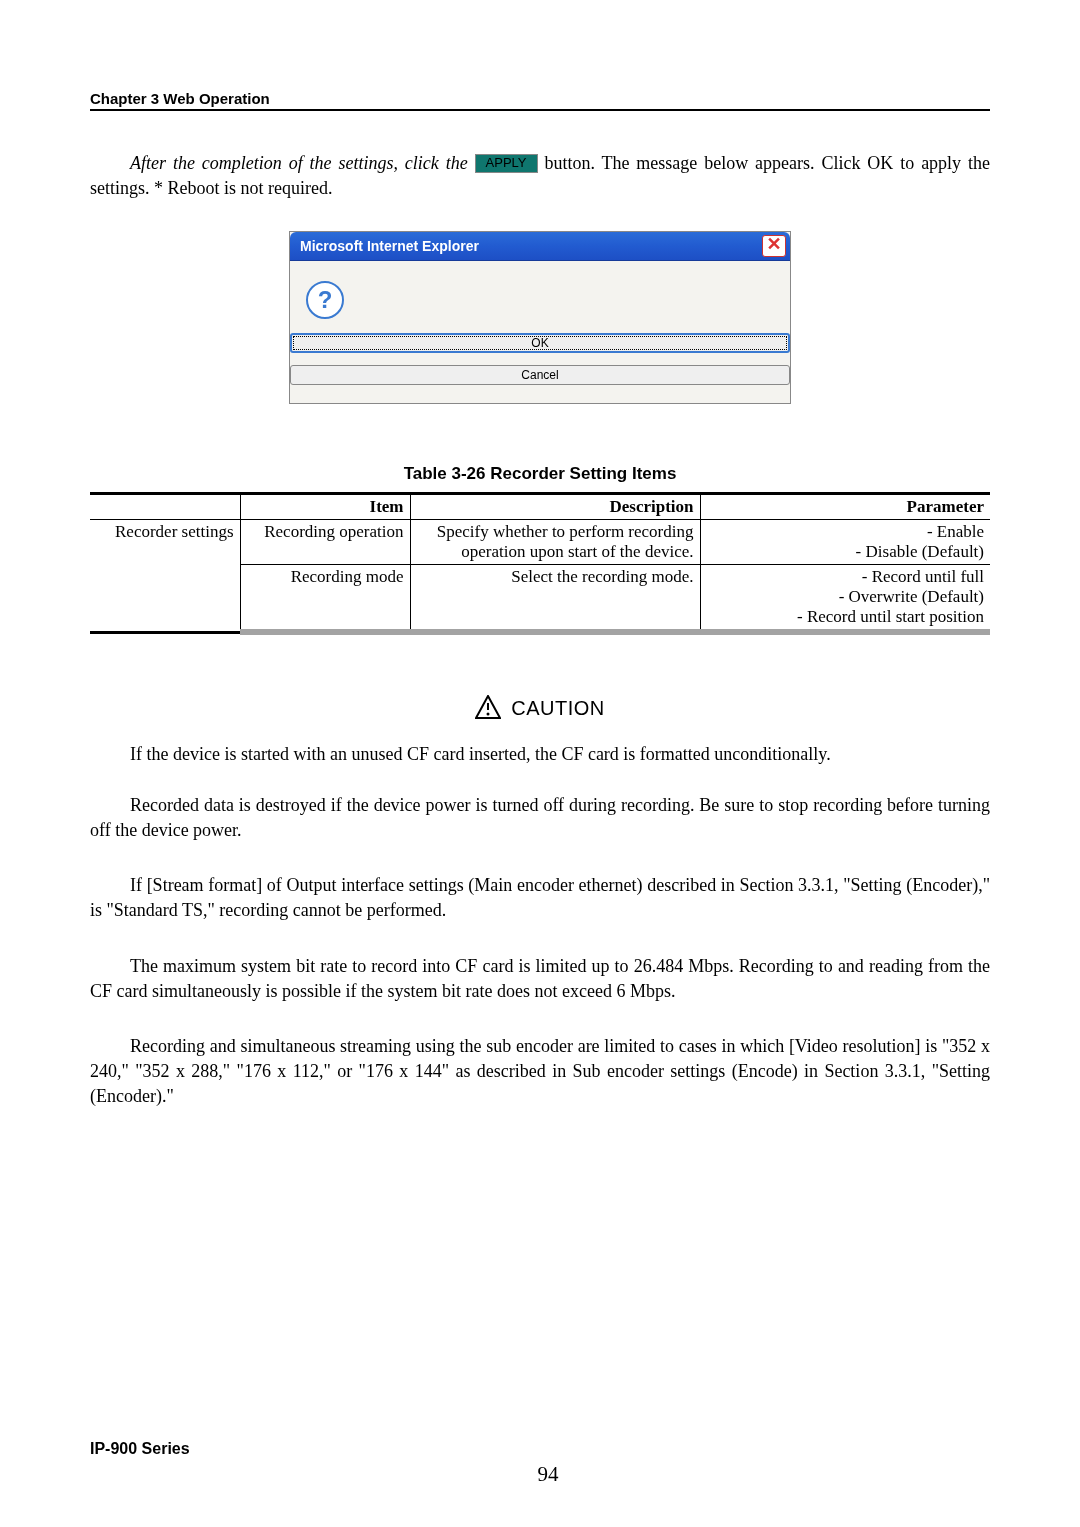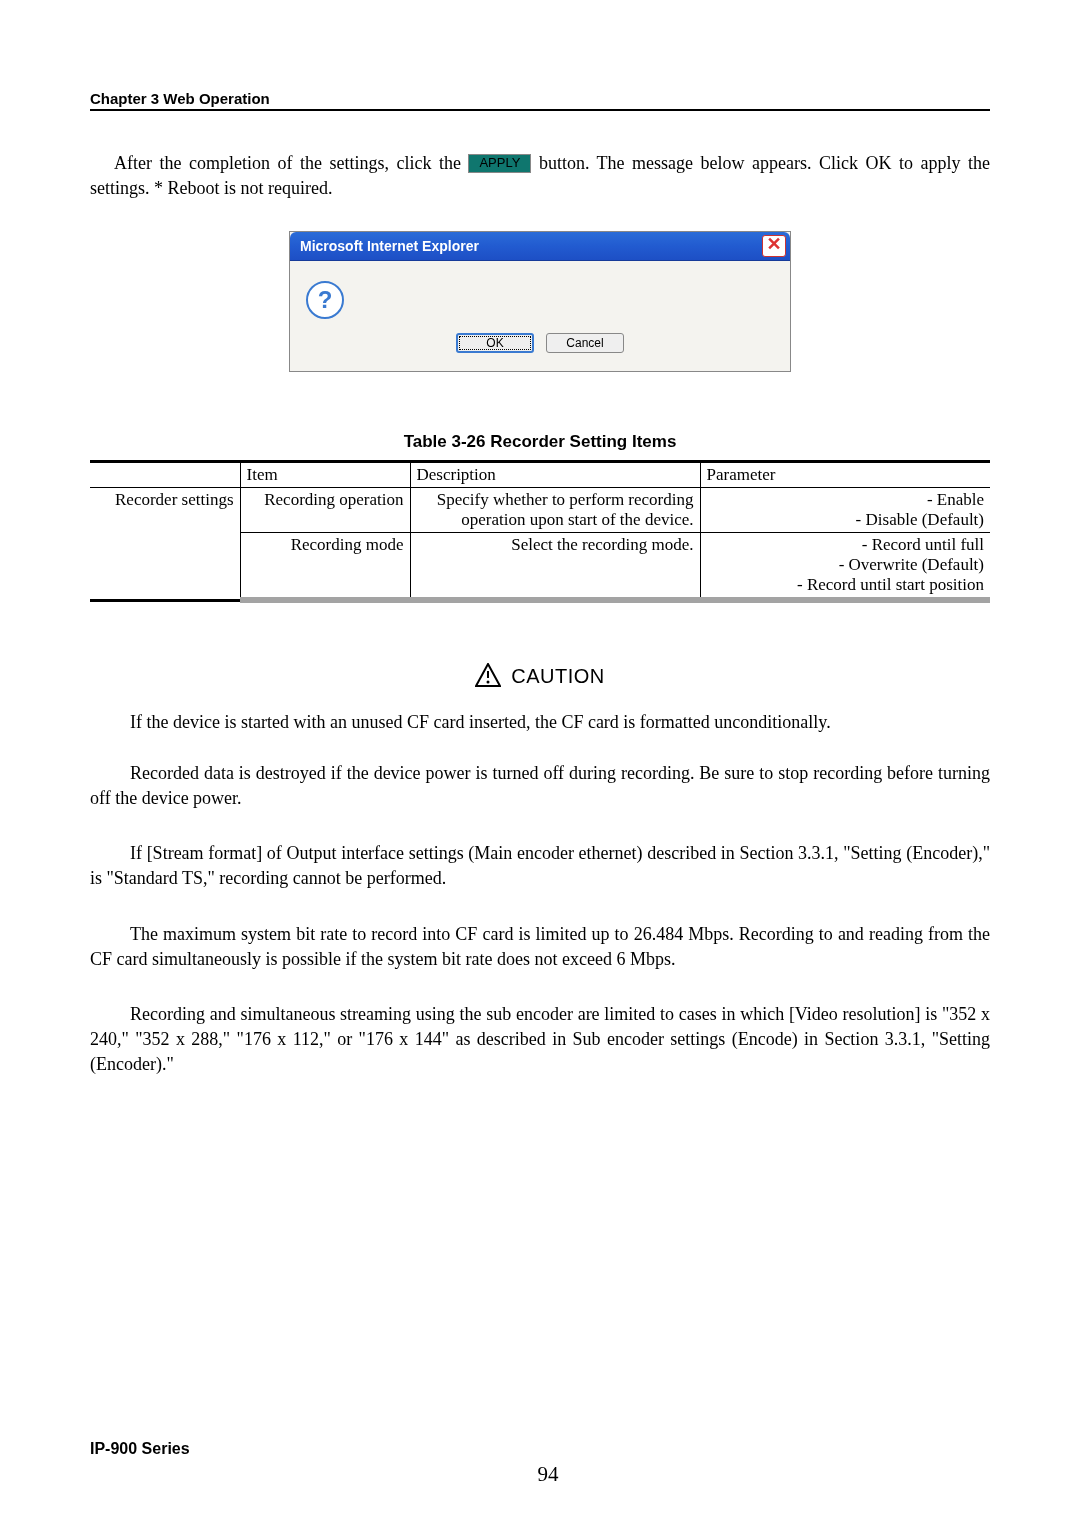--- a/index.html
+++ b/index.html
@@ -97,20 +97,21 @@
     font-size: 24px;
     display: flex;
     align-items: center;
     justify-content: center;
   }
   .dialog-footer {
     display: flex;
     justify-content: center;
     gap: 12px;
     padding: 4px 0 18px 0;
+    flex-direction: column;
   }
   .win-btn {
     min-width: 78px;
     font-family: Tahoma, Arial, sans-serif;
     font-size: 12px;
     padding: 2px 10px;
     background: #efefef;
     border: 1px solid #888;
     border-radius: 3px;
     cursor: pointer;
@@ -141,22 +142,22 @@
     padding: 2px 6px;
     vertical-align: top;
     text-align: right;
     font-weight: normal;
   }
   table.spec th:first-child,
   table.spec td:first-child { border-left: none; }
   table.spec th:last-child,
   table.spec td:last-child { border-right: none; }
   table.spec thead th {
-    font-weight: normal;
-    text-align: left;
+    font-weight: bold;
+    text-align: right;
     border-top: 3px solid #000;
     border-bottom: 1px solid #000;
   }
   table.spec thead th:first-child { border-top: none; border-bottom: 1px solid #000; border-right: none; }
   table.spec thead th:first-child { border: none; border-right: 1px solid #000; border-top: 3px solid #000; border-bottom: 1px solid #000; }
   table.spec tbody tr.topbord td { border-top: 1px solid #000; }
   table.spec tbody tr.lastrow td { border-bottom: 6px solid #a3a3a3; }
   .caution-title {
     text-align: center;
     font-family: Arial, sans-serif;
@@ -188,21 +189,21 @@
   .justify { text-align: justify; }
 </style>
 </head>
 <body>
 
 <div class="page">
 
   <div class="chapter-header">Chapter 3  Web Operation</div>
 
   <p class="paragraph">
-    <span style="margin-left:24px;">After the completion of the settings, click the </span>
+    <span style="margin-left:40px;font-style:italic;">After the completion of the settings, click the </span>
     <span class="apply-btn">APPLY</span>
     <span> button.  The message below appears.  Click OK to apply the settings. * Reboot is not required.</span>
   </p>
 
   <div class="dialog-wrap">
     <div class="dialog">
       <div class="titlebar">
         <span class="titlebar-text">Microsoft Internet Explorer</span>
         <span class="closebox">✕</span>
       </div>

